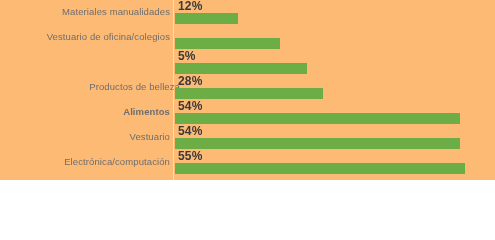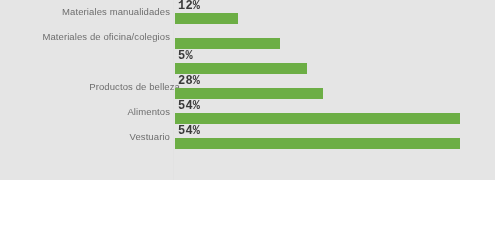--- a/index.html
+++ b/index.html
@@ -7,21 +7,21 @@
     padding: 0;
     background: #ffffff;
   }
   body {
     font-family: "Liberation Sans", sans-serif;
   }
   #chart-root {
     position: relative;
     width: 495px;
     height: 180px;
-    background: #e5e5e5;
+    background: #fdba74;
     overflow: hidden;
   }
   
   .plot {
     position: absolute;
     left: 0;
     top: 0;
     width: 495px;
     height: 180px;
   }
@@ -54,21 +54,20 @@
   }
   .value-label {
     position: absolute;
     left: 178px;
     top: 0px;
     font-size: 12px;
     font-weight: bold;
     color: #3a3a3a;
     letter-spacing: 0.2px;
     line-height: 13px;
-    font-family: Liberation Mono, monospace;
   }
   .bar {
     position: absolute;
     left: 175px;
     top: 13px;
     height: 11px;
     background: #6cae45;
   }
 </style>
 </head>
@@ -79,43 +78,48 @@
 
     <div class="axis-line" style="background: rgb(226, 226, 226);"></div>
 
     <div class="bar-row" style="top:0px;">
       <div class="cat-label" style="color: rgb(110, 110, 110);">Materiales manualidades</div>
       <div class="value-label" style="color: rgb(58, 58, 58);">12%</div>
       <div class="bar" style="width: 63.2727px; background: rgb(108, 174, 69);"></div>
     </div>
 
     <div class="bar-row" style="top:25px;">
-      <div class="cat-label" style="color: rgb(110, 110, 110);">Materiales de oficina/colegios</div>
+      <div class="cat-label" style="color: rgb(110, 110, 110);">Vestuario de oficina/colegios</div>
       <div class="value-label" style="color: rgb(58, 58, 58); margin-top: 13px;">20%</div>
       <div class="bar" style="width: 105.455px; background: rgb(108, 174, 69);"></div>
     </div>
 
     <div class="bar-row" style="top:50px;">
       <div class="value-label" style="color: rgb(58, 58, 58);">5%</div>
       <div class="bar" style="width: 131.818px; background: rgb(108, 174, 69);"></div>
     </div>
 
     <div class="bar-row" style="top:75px;padding-left:10px;">
       <div class="cat-label" style="color: rgb(110, 110, 110);">Productos de belleza</div>
       <div class="value-label" style="color: rgb(58, 58, 58);">28%</div>
       <div class="bar" style="width: 147.636px; background: rgb(108, 174, 69);"></div>
     </div>
 
     <div class="bar-row" style="top:100px;">
-      <div class="cat-label" style="color: rgb(110, 110, 110);">Alimentos</div>
+      <div class="cat-label" style="color: rgb(110, 110, 110); font-weight: bold;">Alimentos</div>
       <div class="value-label" style="color: rgb(58, 58, 58);">54%</div>
       <div class="bar" style="width: 284.727px; background: rgb(108, 174, 69);"></div>
     </div>
 
     <div class="bar-row" style="top:125px;">
       <div class="cat-label" style="color: rgb(110, 110, 110); text-align: right;">Vestuario</div>
       <div class="value-label" style="color: rgb(58, 58, 58);">54%</div>
       <div class="bar" style="width: 284.727px; background: rgb(108, 174, 69);"></div>
     </div>
 
+    <div class="bar-row" style="top:150px;">
+      <div class="cat-label" style="color: rgb(110, 110, 110);">Electrónica/computación</div>
+      <div class="value-label" style="color: rgb(58, 58, 58);">55%</div>
+      <div class="bar" style="width: 290px; background: rgb(108, 174, 69);"></div>
+    </div>
 
   </div>
 </div>
 
 </body></html>

